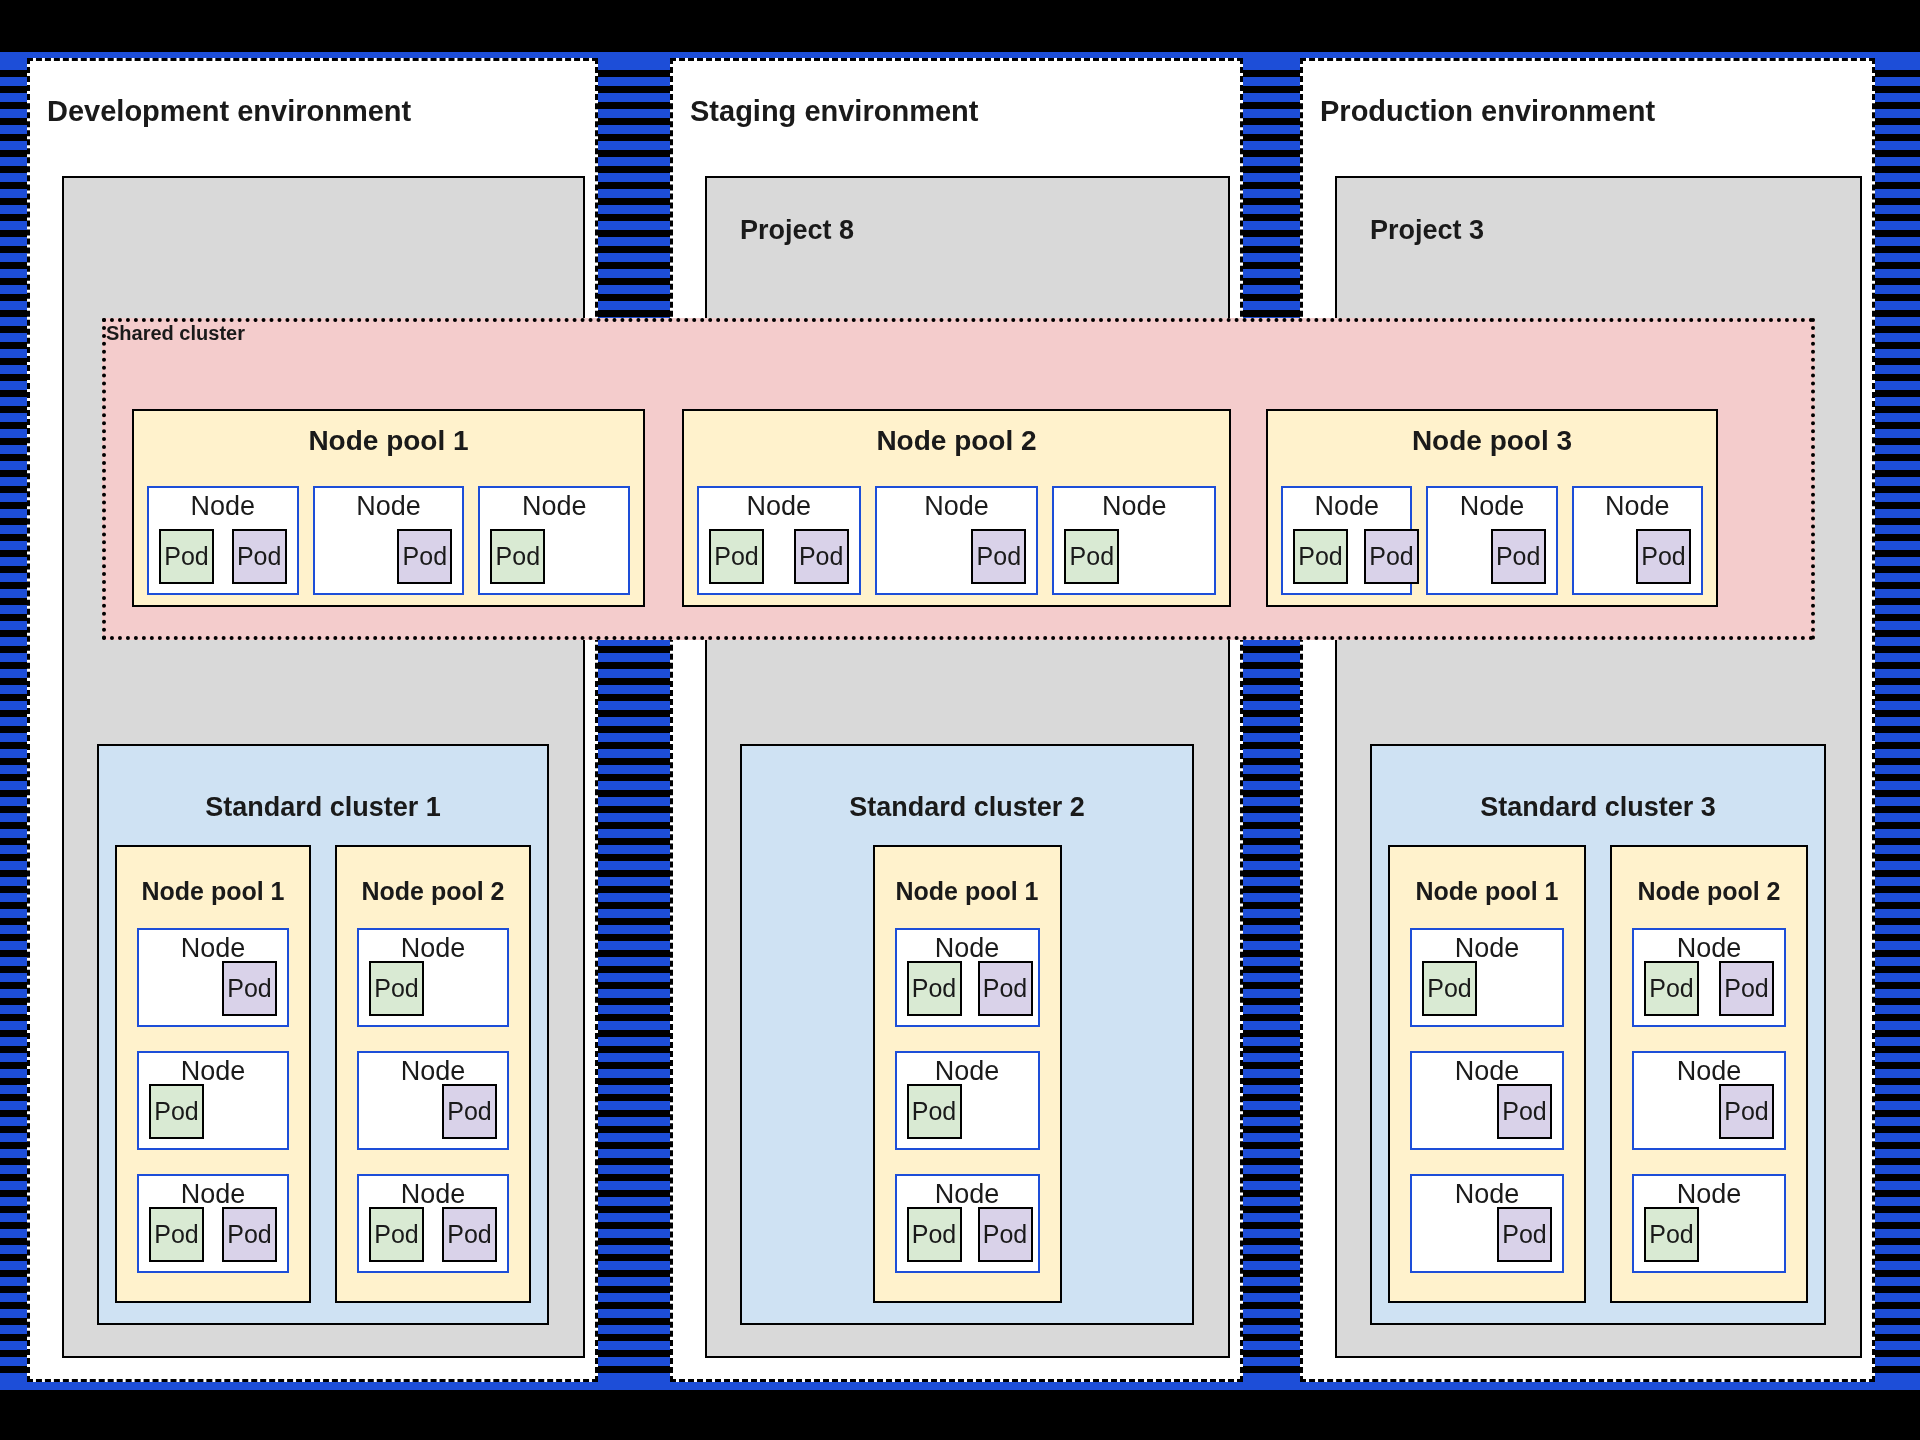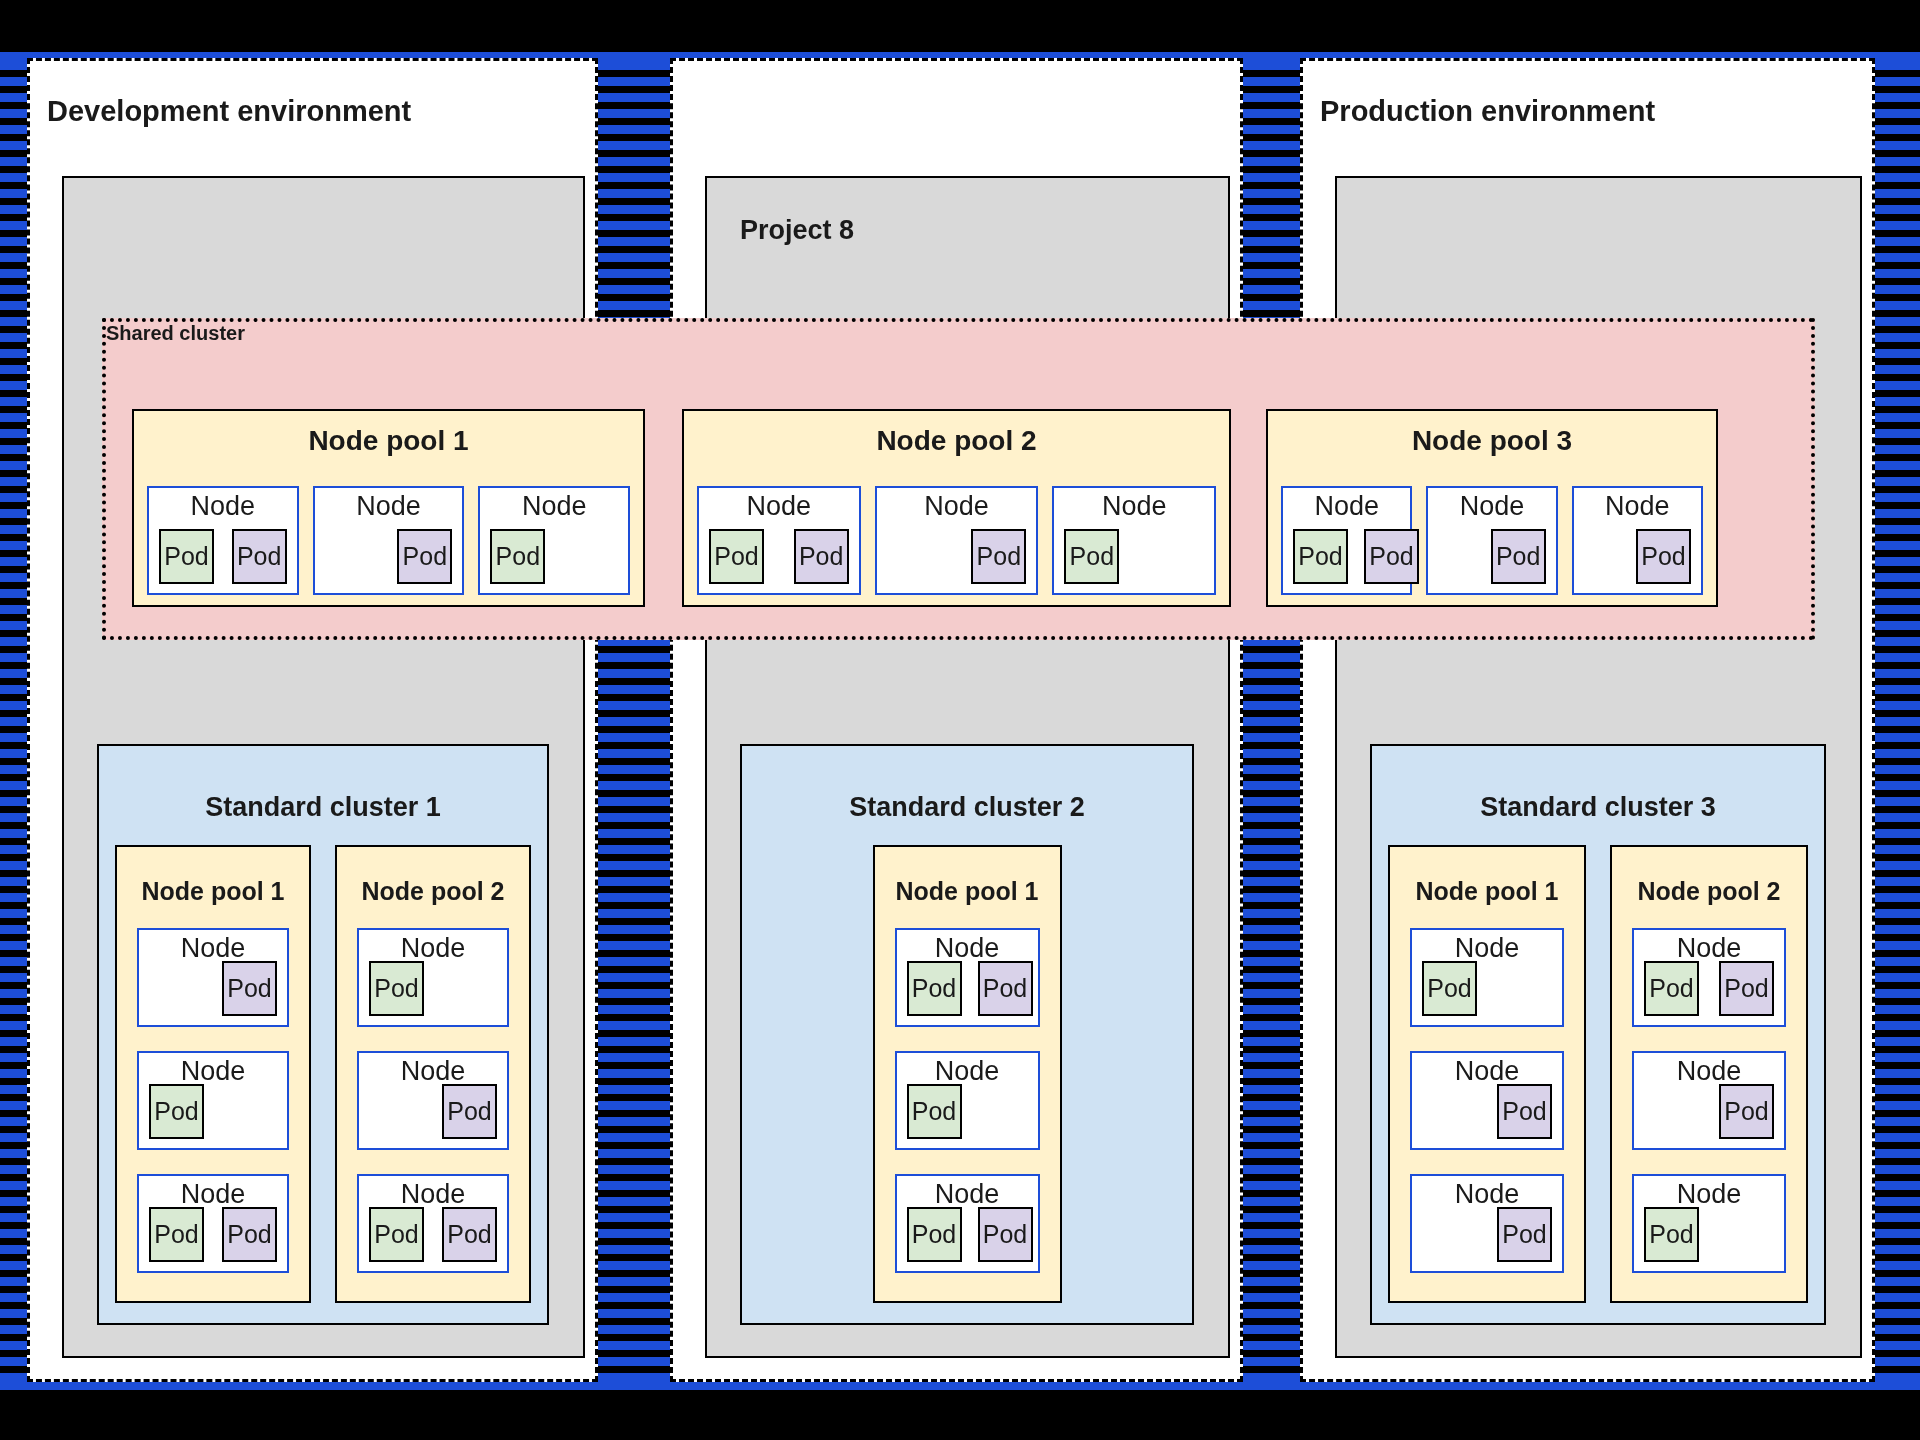--- a/index.html
+++ b/index.html
@@ -169,20 +169,21 @@
             </div>
         </div>
       </div>
     </div>
 
     <div class="stripe-col w-gapA">
         <div class="stripes"></div>
       </div>
 
     <div class="env env-1">
+      <div class="env-title">Staging environment</div>
       <div class="project">
         <div class="project-title">Project 8</div>
         <div class="std-cluster">
           <div class="cluster-title">Standard cluster 2</div>
           <div class="np-row">
               <div class="np np-std">
                 <div class="np-title">Node pool 1</div>
                 <div class="np-nodes">
                   <div class="node">
                     <div class="node-label">Node</div>
@@ -211,20 +212,21 @@
       </div>
     </div>
 
     <div class="stripe-col w-gapB">
         <div class="stripes"></div>
       </div>
 
     <div class="env env-2">
       <div class="env-title">Production environment</div>
       <div class="project">
+        <div class="project-title">Project 3</div>
         <div class="std-cluster">
           <div class="cluster-title">Standard cluster 3</div>
           <div class="np-row">
               <div class="np np-std">
                 <div class="np-title">Node pool 1</div>
                 <div class="np-nodes">
                   <div class="node">
                     <div class="node-label">Node</div>
                     <div class="pods align-left">
                       <div class="pod green">Pod</div>

